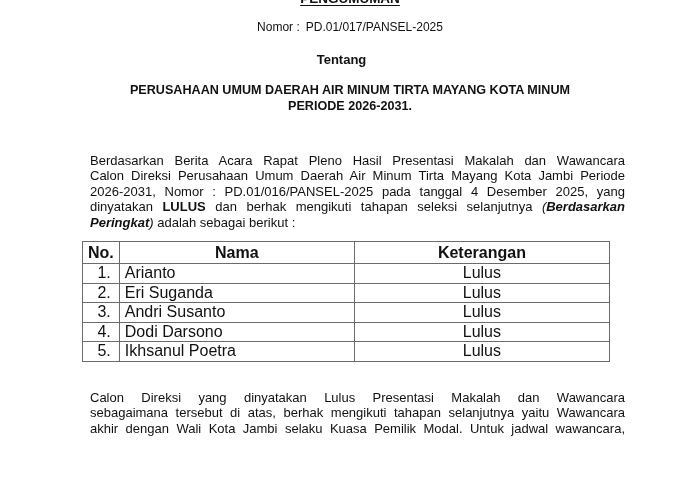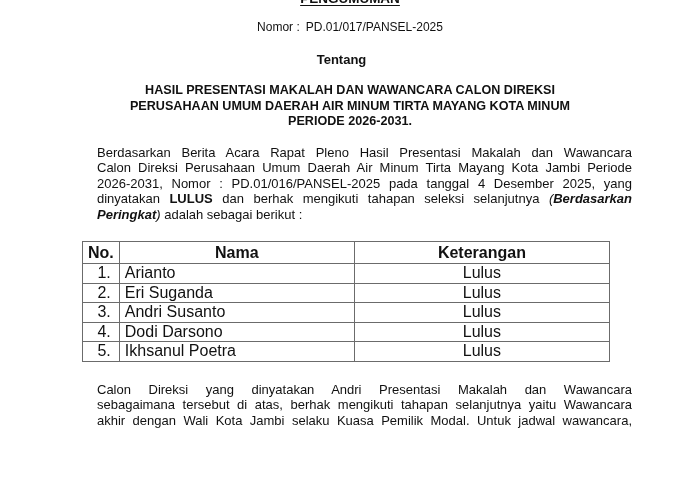--- a/index.html
+++ b/index.html
@@ -55,25 +55,26 @@
     left: 0; width: 700px;
     top: 83px;
     text-align: center;
     font-weight: bold;
     font-size: 12.6px;
     line-height: 15.5px;
   }
   .title div { white-space: nowrap; }
   .para {
     position: absolute;
-    left: 97px;
+    left: 90px;
     width: 535px;
     font-size: 13px;
     line-height: 15.4px;
     text-align: justify;
+    margin-top: 8px;
   }
   .para1 { top: 145px; }
   .para .line {
     display: block;
     text-align: justify;
     text-align-last: justify;
     white-space: nowrap;
   }
   .para .line.last {
     text-align-last: left;
@@ -115,21 +116,20 @@
 
   <div class="heading">PENGUMUMAN</div>
 
   <div class="nomor">
     <span class="lbl">Nomor :</span><span>PD.01/017/PANSEL-2025</span>
   </div>
 
   <div class="tentang">Tentang</div>
 
   <div class="title">
-    <div>HASIL PRESENTASI MAKALAH DAN WAWANCARA CALON DIREKSI</div>
     <div>PERUSAHAAN UMUM DAERAH AIR MINUM TIRTA MAYANG KOTA MINUM</div>
     <div>PERIODE 2026-2031.</div>
   </div>
 
   <div class="para para1">
     <span class="line">Berdasarkan Berita Acara Rapat Pleno Hasil Presentasi Makalah dan Wawancara</span>
     <span class="line">Calon Direksi Perusahaan Umum Daerah Air Minum Tirta Mayang Kota Jambi Periode</span>
     <span class="line">2026-2031, Nomor : PD.01/016/PANSEL-2025 pada tanggal 4 Desember 2025, yang</span>
     <span class="line"><span>dinyatakan </span><span class="b">LULUS</span><span> dan berhak mengikuti tahapan seleksi selanjutnya </span><span class="i">(</span><span class="bi">Berdasarkan</span></span>
     <span class="line last"><span class="bi">Peringkat</span><span class="i">)</span><span> adalah sebagai berikut :</span></span>
@@ -166,19 +166,19 @@
       </tr>
       <tr>
         <td class="c-no">5.</td>
         <td class="c-nama">Ikhsanul Poetra</td>
         <td class="c-ket">Lulus</td>
       </tr>
     </tbody>
   </table>
 
   <div class="para para2">
-    <span class="line">Calon Direksi yang dinyatakan Andri Presentasi Makalah dan Wawancara</span>
+    <span class="line">Calon Direksi yang dinyatakan Lulus Presentasi Makalah dan Wawancara</span>
     <span class="line">sebagaimana tersebut di atas, berhak mengikuti tahapan selanjutnya yaitu Wawancara</span>
     <span class="line">akhir dengan Wali Kota Jambi selaku Kuasa Pemilik Modal. Untuk jadwal wawancara,</span>
   </div>
 
 
 </div>
 
 </body></html>

